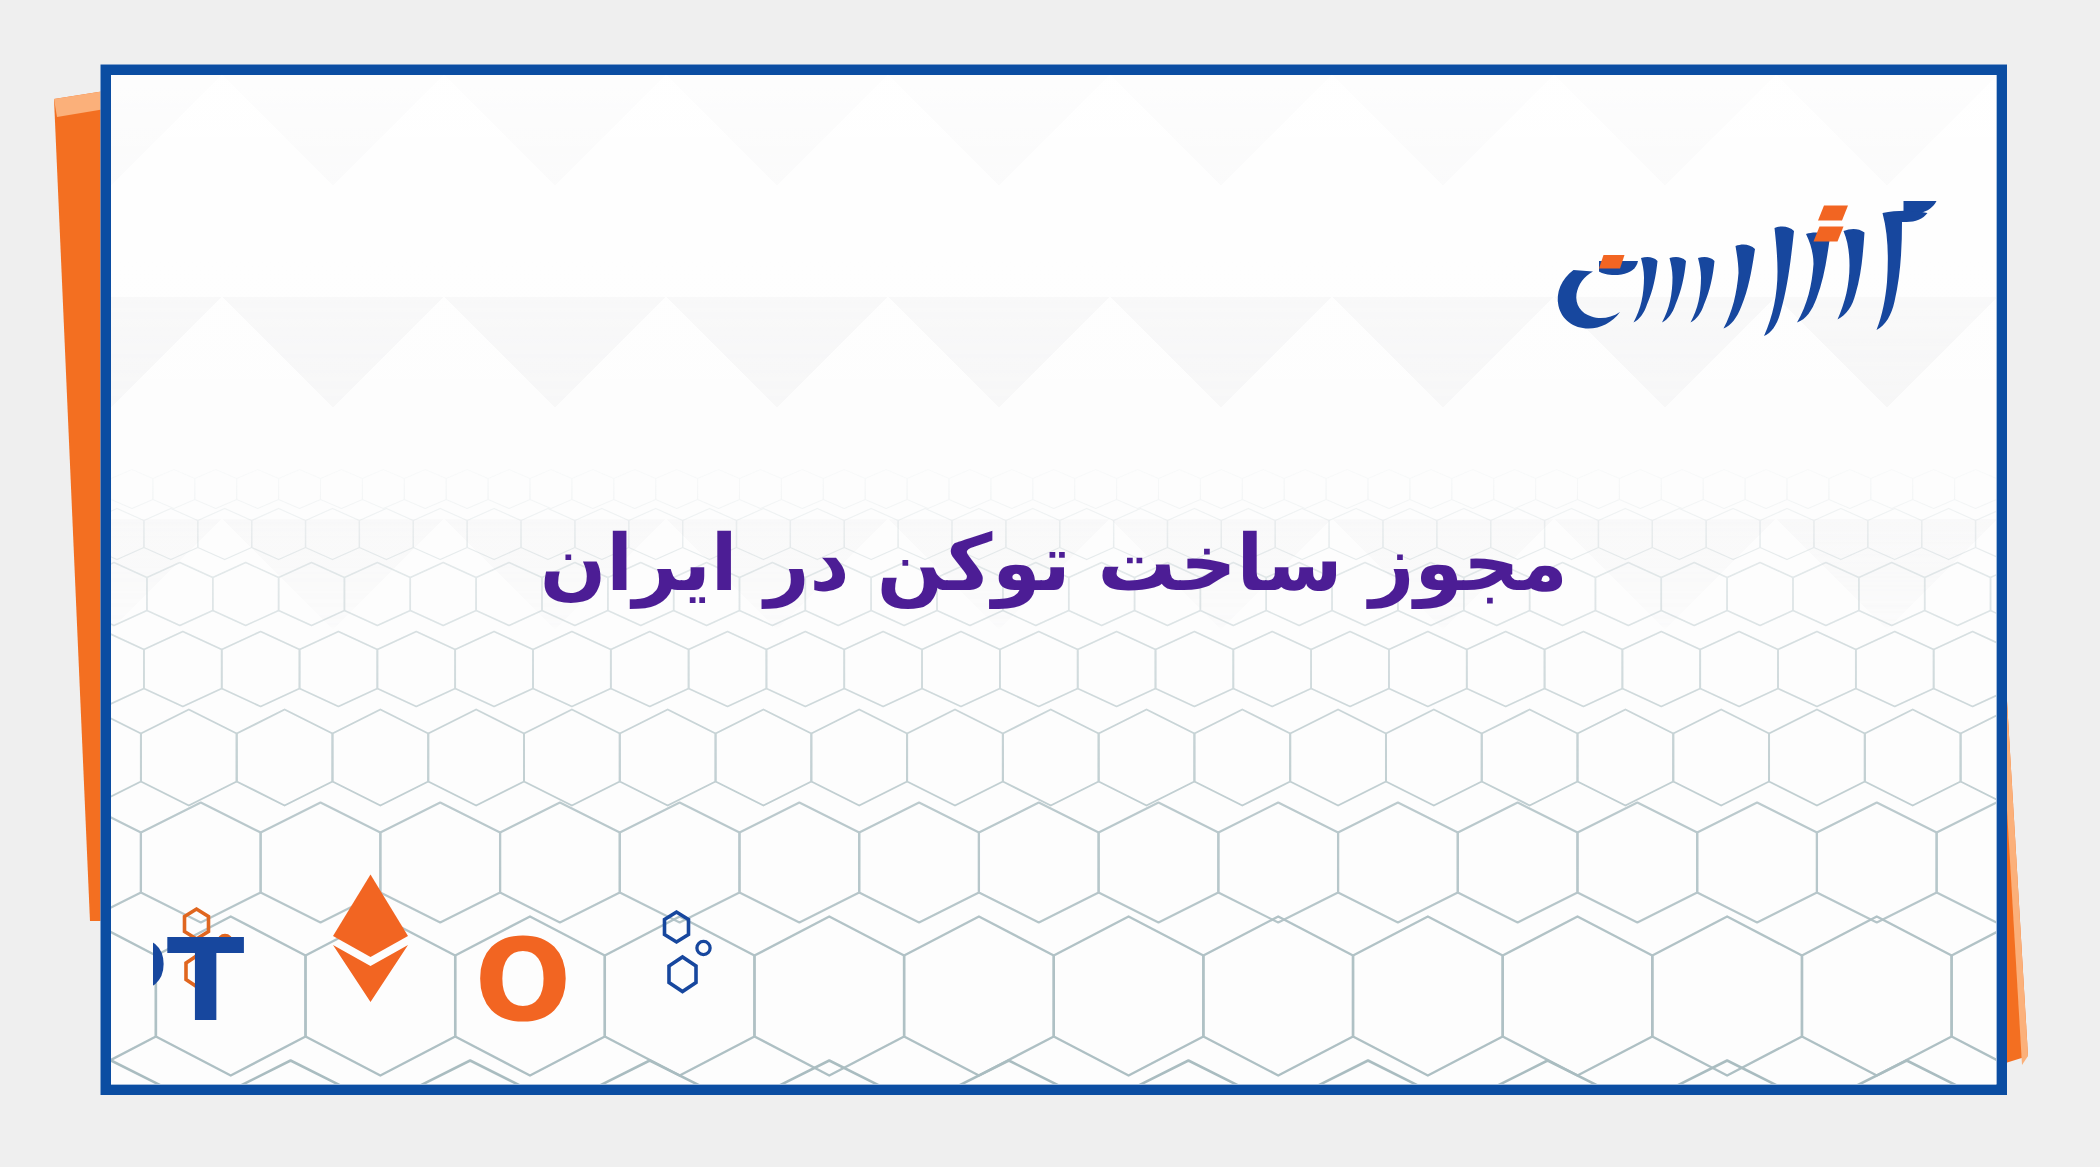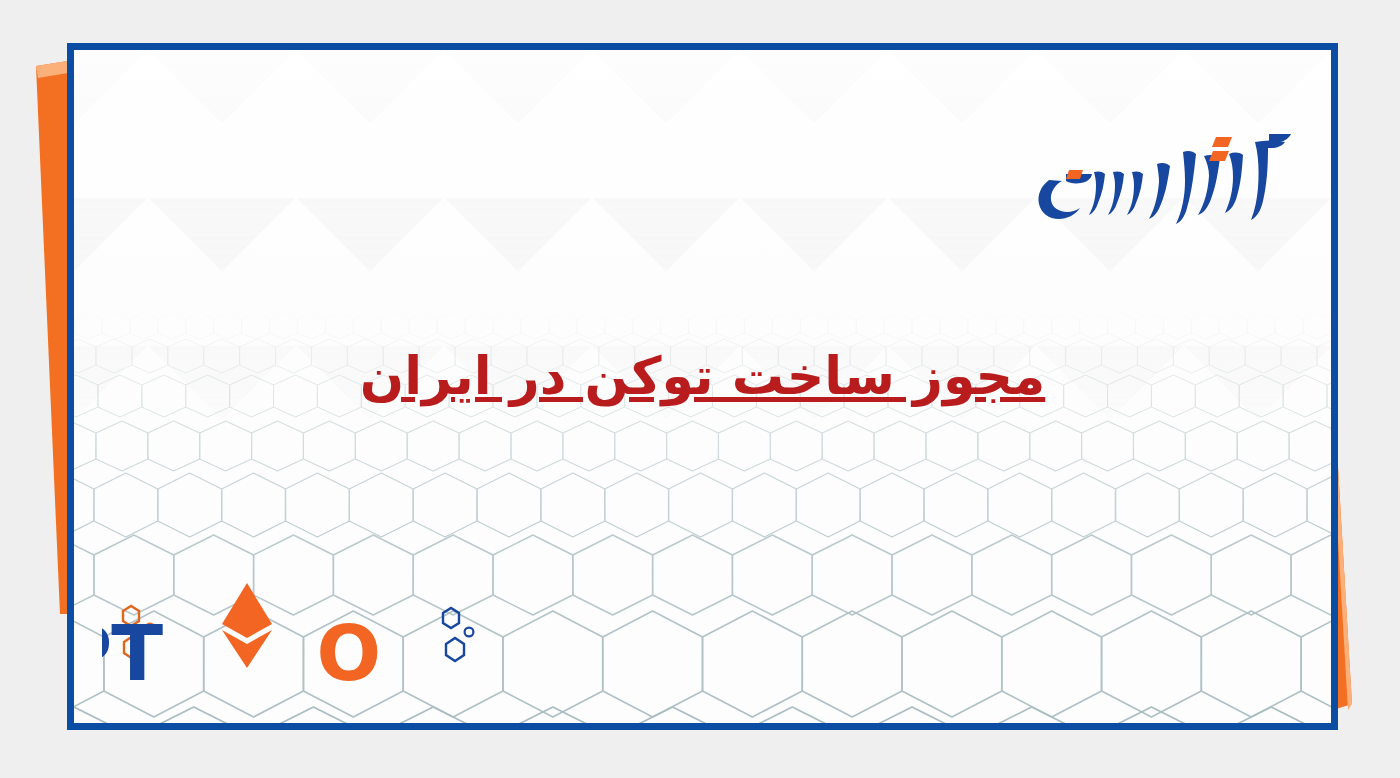--- a/index.html
+++ b/index.html
@@ -104,29 +104,28 @@
   .brand-logo svg { display: block; width: 100%; height: 100%; }
 
   
   .headline {
     position: absolute;
     top: 296px;
     left: 0;
     right: 0;
     text-align: center;
     z-index: 6;
-    color: #b91c1c;
+    color: #4c1d95;
     font-family: "DejaVu Sans", "Liberation Sans", sans-serif;
     font-size: 52px;
     font-weight: 700;
     line-height: 1.18;
     letter-spacing: 0;
     direction: rtl;
     white-space: nowrap;
-    text-decoration: underline;
   }
 
   
   .crypto-lockup {
     position: absolute;
     left: 28px;
     bottom: 28px;
     width: 390px;
     height: 115px;
     z-index: 6;

